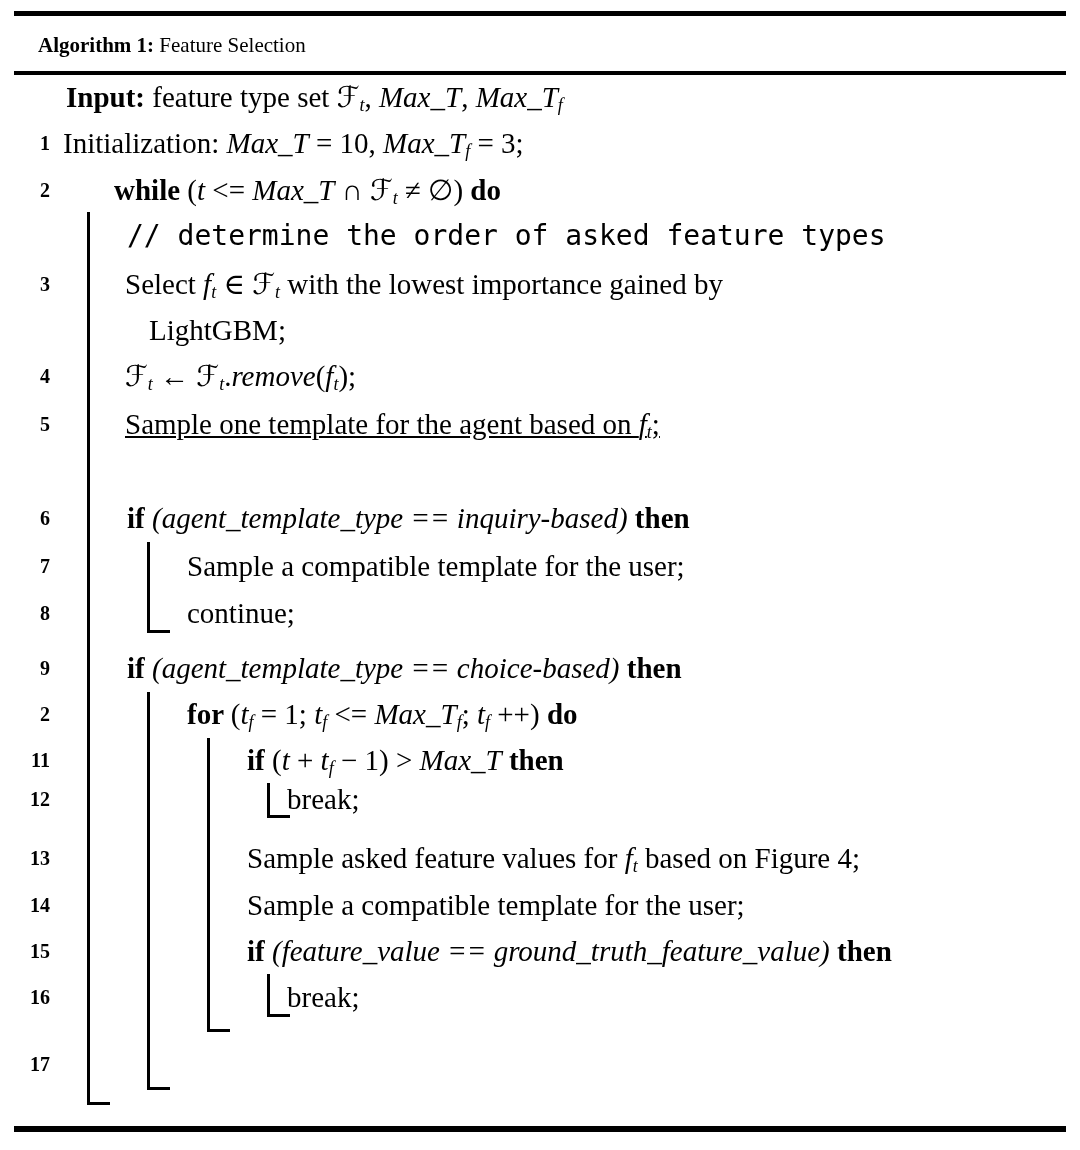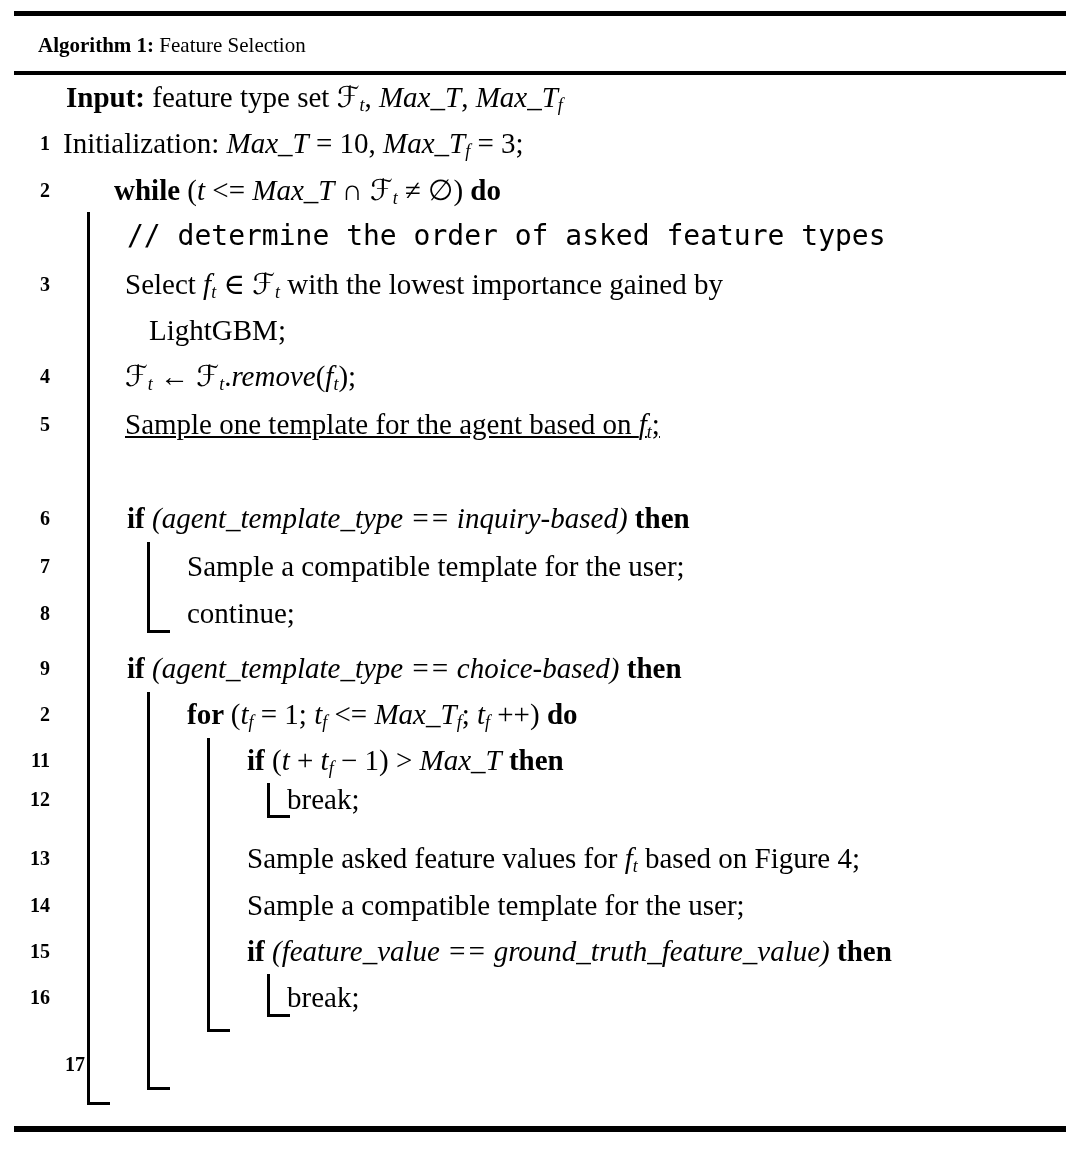--- a/index.html
+++ b/index.html
@@ -131,20 +131,20 @@
         <span class="content" style="left: 247px;"><span class="seg-rm">Sample a compatible template for the user;</span></span>
       </div>
       <div class="row" style="top: 934px;">
         <span class="num">15</span>
         <span class="content" style="left: 247px;"><span class="seg-bf">if </span><span class="seg-it">(feature_value == ground_truth_feature_value)</span><span class="seg-bf"> then</span></span>
       </div>
       <div class="row" style="top: 980px;">
         <span class="num">16</span>
         <span class="content" style="left: 287px;"><span class="seg-rm">break;</span></span>
       </div>
-      <div class="row" style="top: 1047px; margin-left: 35px;">
+      <div class="row" style="top: 1047px;">
         <span class="num">17</span>
       </div>
     </div>
 
   <div class="rule rule-bottom"></div>
 
 </div>
 
 </body></html>

